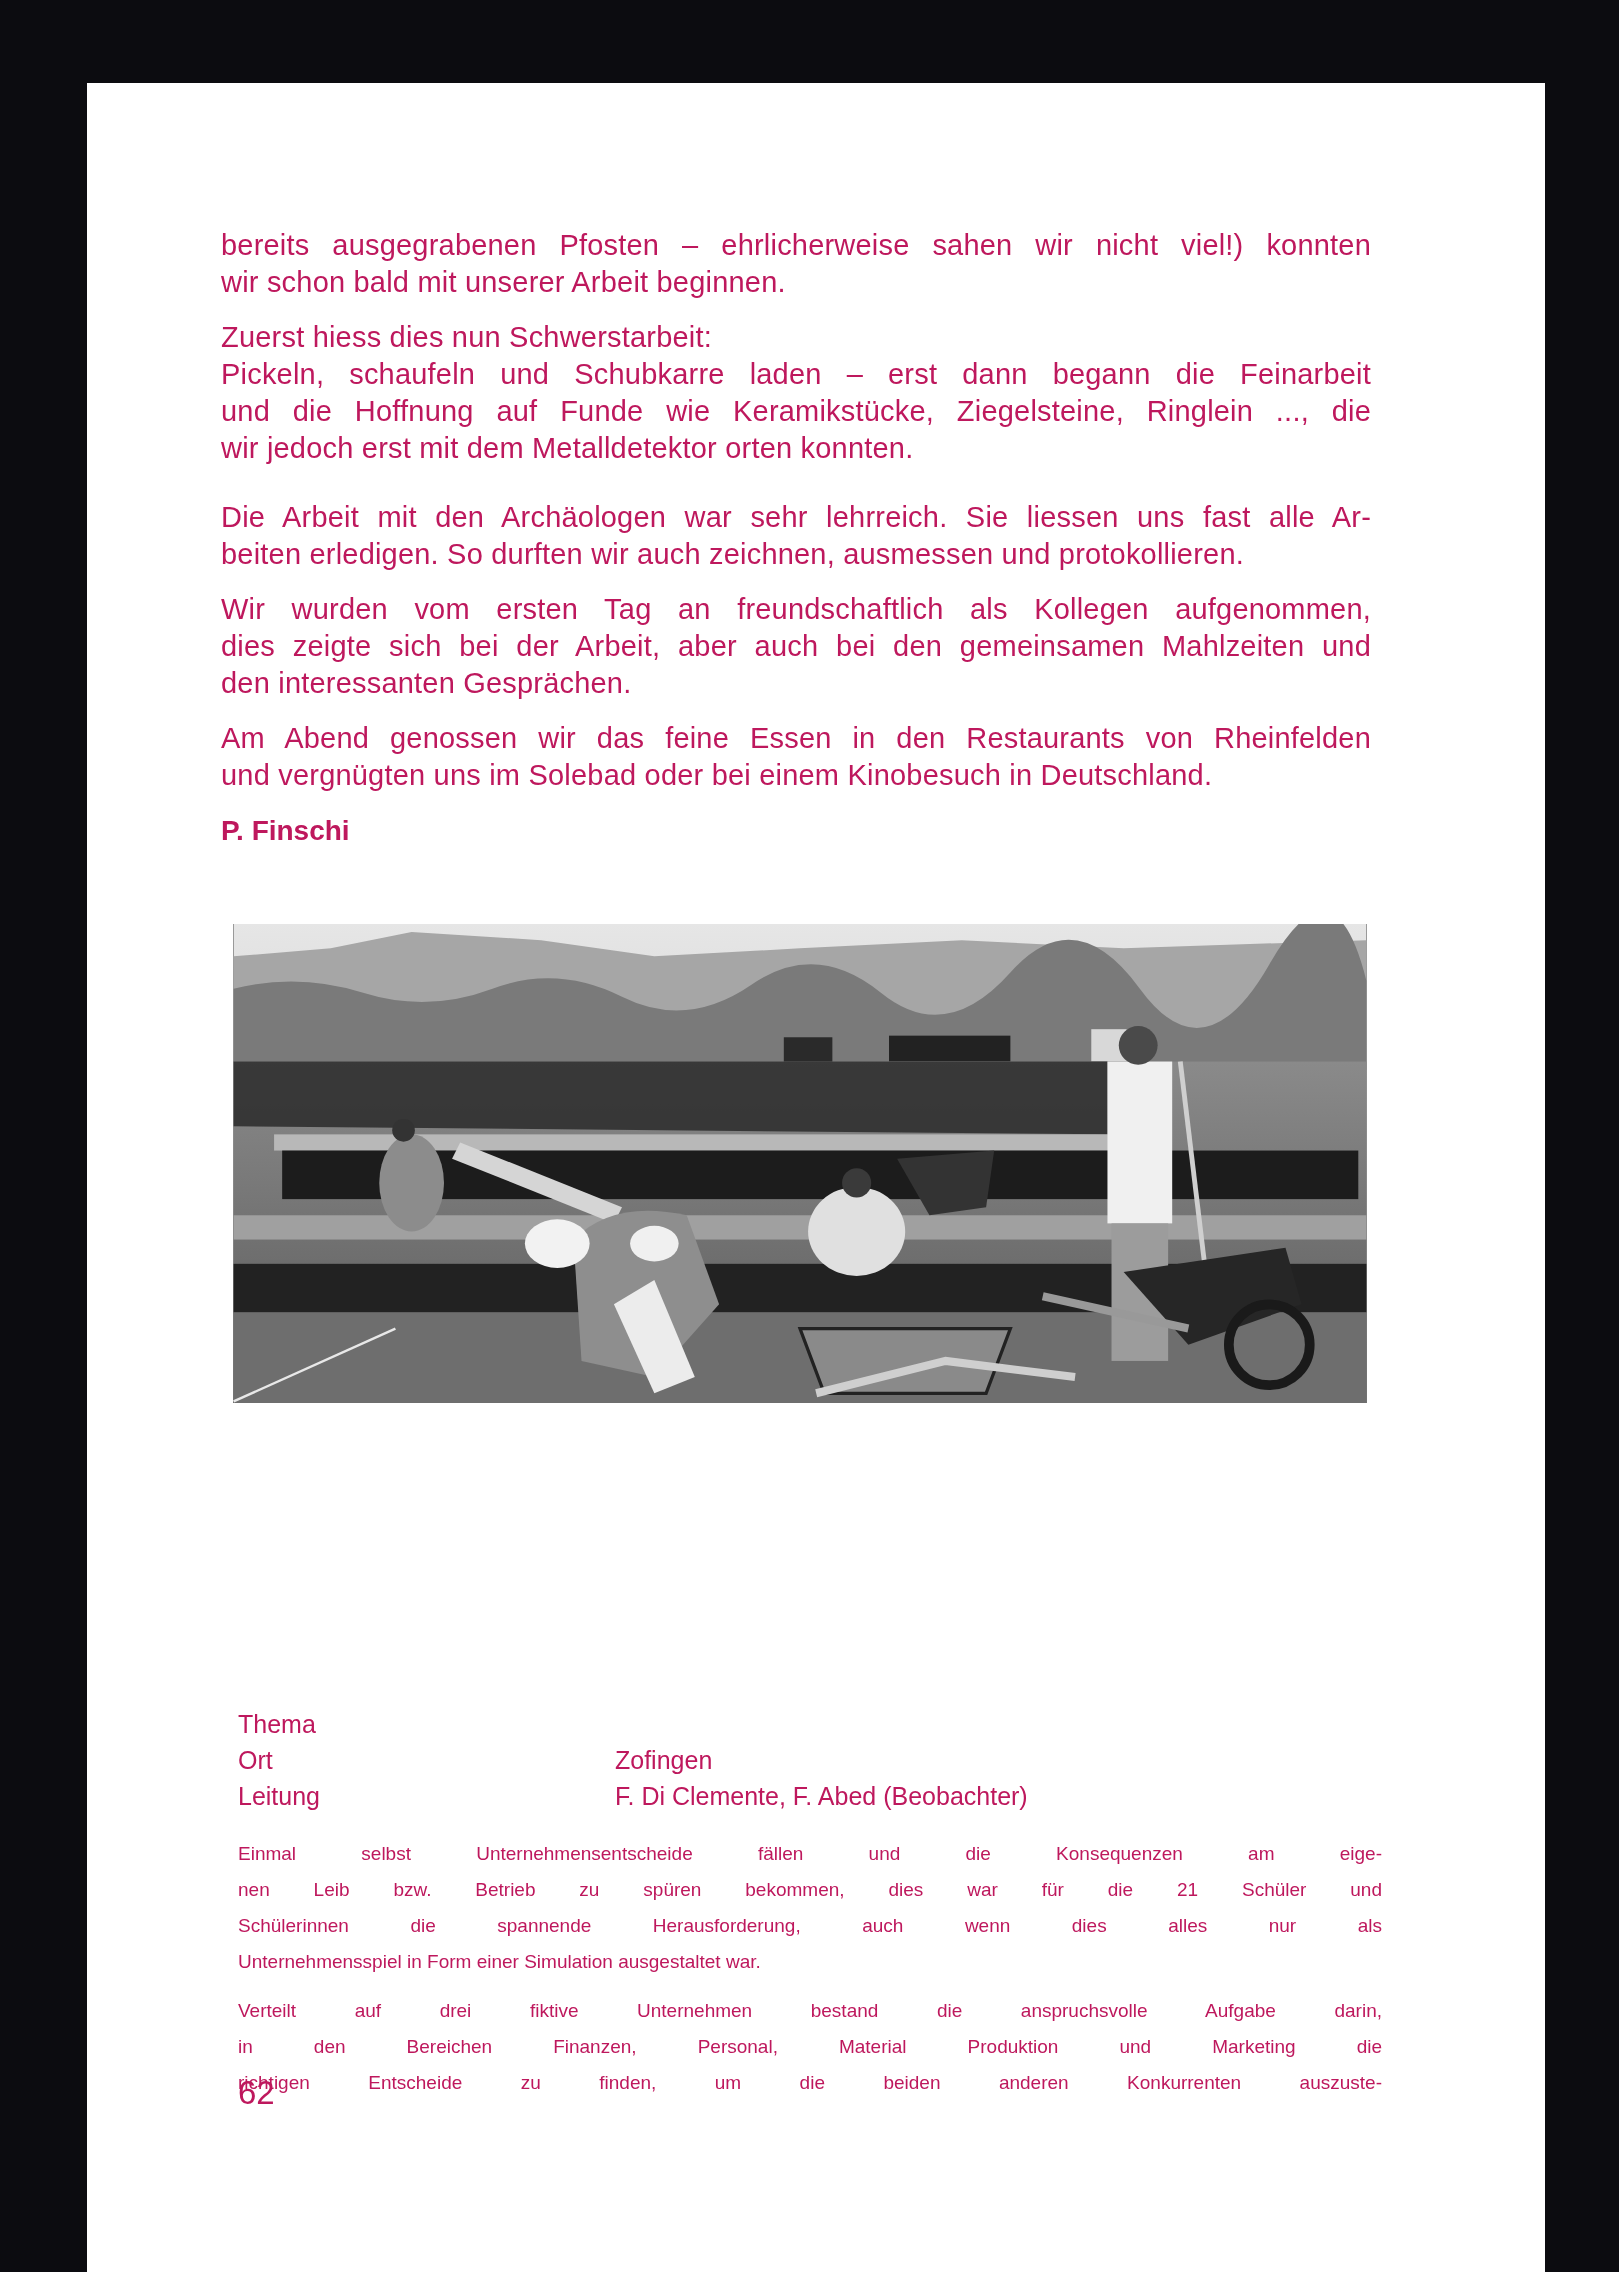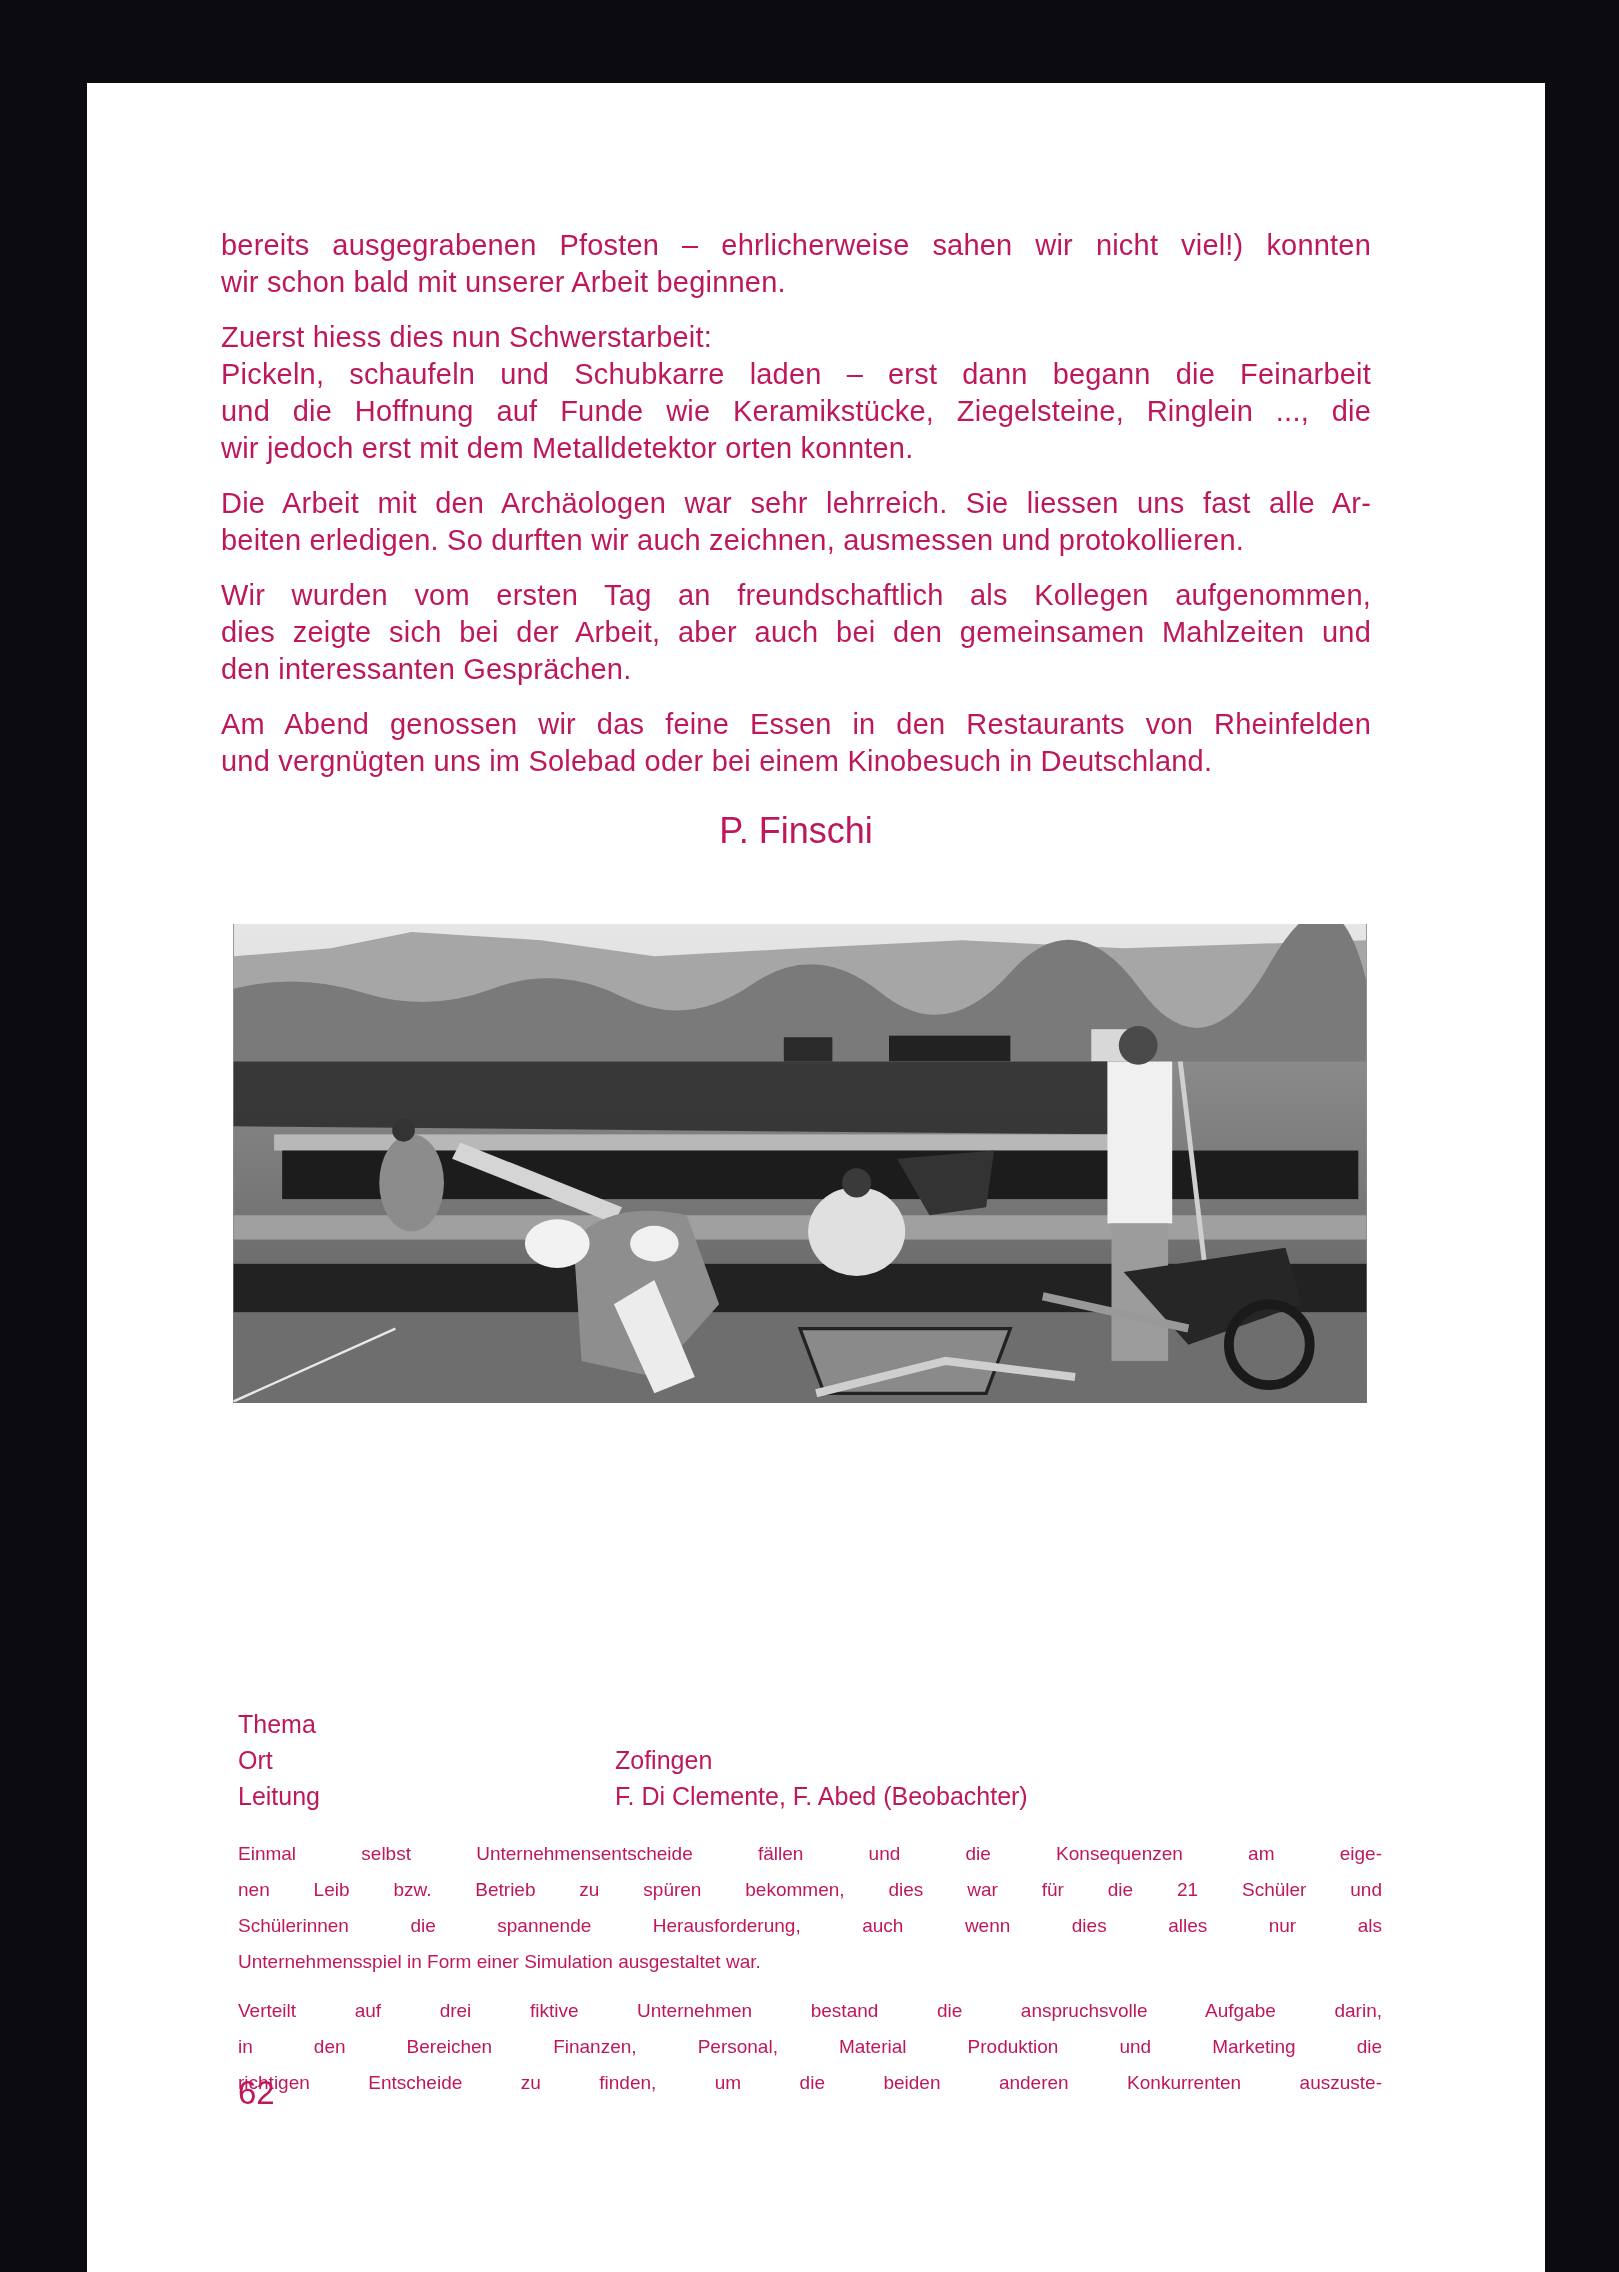--- a/index.html
+++ b/index.html
@@ -38,23 +38,24 @@
       text-align-last: justify;
     }
     .block p .line.last {
       text-align-last: left;
     }
     .signature {
       position: absolute;
       left: 134px;
       width: 1150px;
       top: 729px;
-      text-align: center;
-      font-size: 36px;
+      text-align: left;
+      font-size: 28px;
       line-height: 37px;
+      font-weight: bold;
     }
     .photo {
       position: absolute;
       left: 146px;
       top: 841px;
       width: 1134px;
       height: 479px;
       overflow: hidden;
       background: #6a6a6a;
     }
@@ -109,21 +110,21 @@
     <p>
       <span class="line">bereits ausgegrabenen Pfosten – ehrlicherweise sahen wir nicht viel!) konnten</span>
       <span class="line last">wir schon bald mit unserer Arbeit beginnen.</span>
     </p>
     <p style="margin-top:18px;">
       <span class="line last">Zuerst hiess dies nun Schwerstarbeit:</span>
       <span class="line">Pickeln, schaufeln und Schubkarre laden – erst dann begann die Feinarbeit</span>
       <span class="line">und die Hoffnung auf Funde wie Keramikstücke, Ziegelsteine, Ringlein ..., die</span>
       <span class="line last">wir jedoch erst mit dem Metalldetektor orten konnten.</span>
     </p>
-    <p style="margin-top:18px;">
+    <p style="margin-top:32px;">
       <span class="line">Die Arbeit mit den Archäologen war sehr lehrreich. Sie liessen uns fast alle Ar-</span>
       <span class="line last">beiten erledigen. So durften wir auch zeichnen, ausmessen und protokollieren.</span>
     </p>
     <p style="margin-top:18px;">
       <span class="line">Wir wurden vom ersten Tag an freundschaftlich als Kollegen aufgenommen,</span>
       <span class="line">dies zeigte sich bei der Arbeit, aber auch bei den gemeinsamen Mahlzeiten und</span>
       <span class="line last">den interessanten Gesprächen.</span>
     </p>
     <p style="margin-top:18px;">
       <span class="line">Am Abend genossen wir das feine Essen in den Restaurants von Rheinfelden</span>

